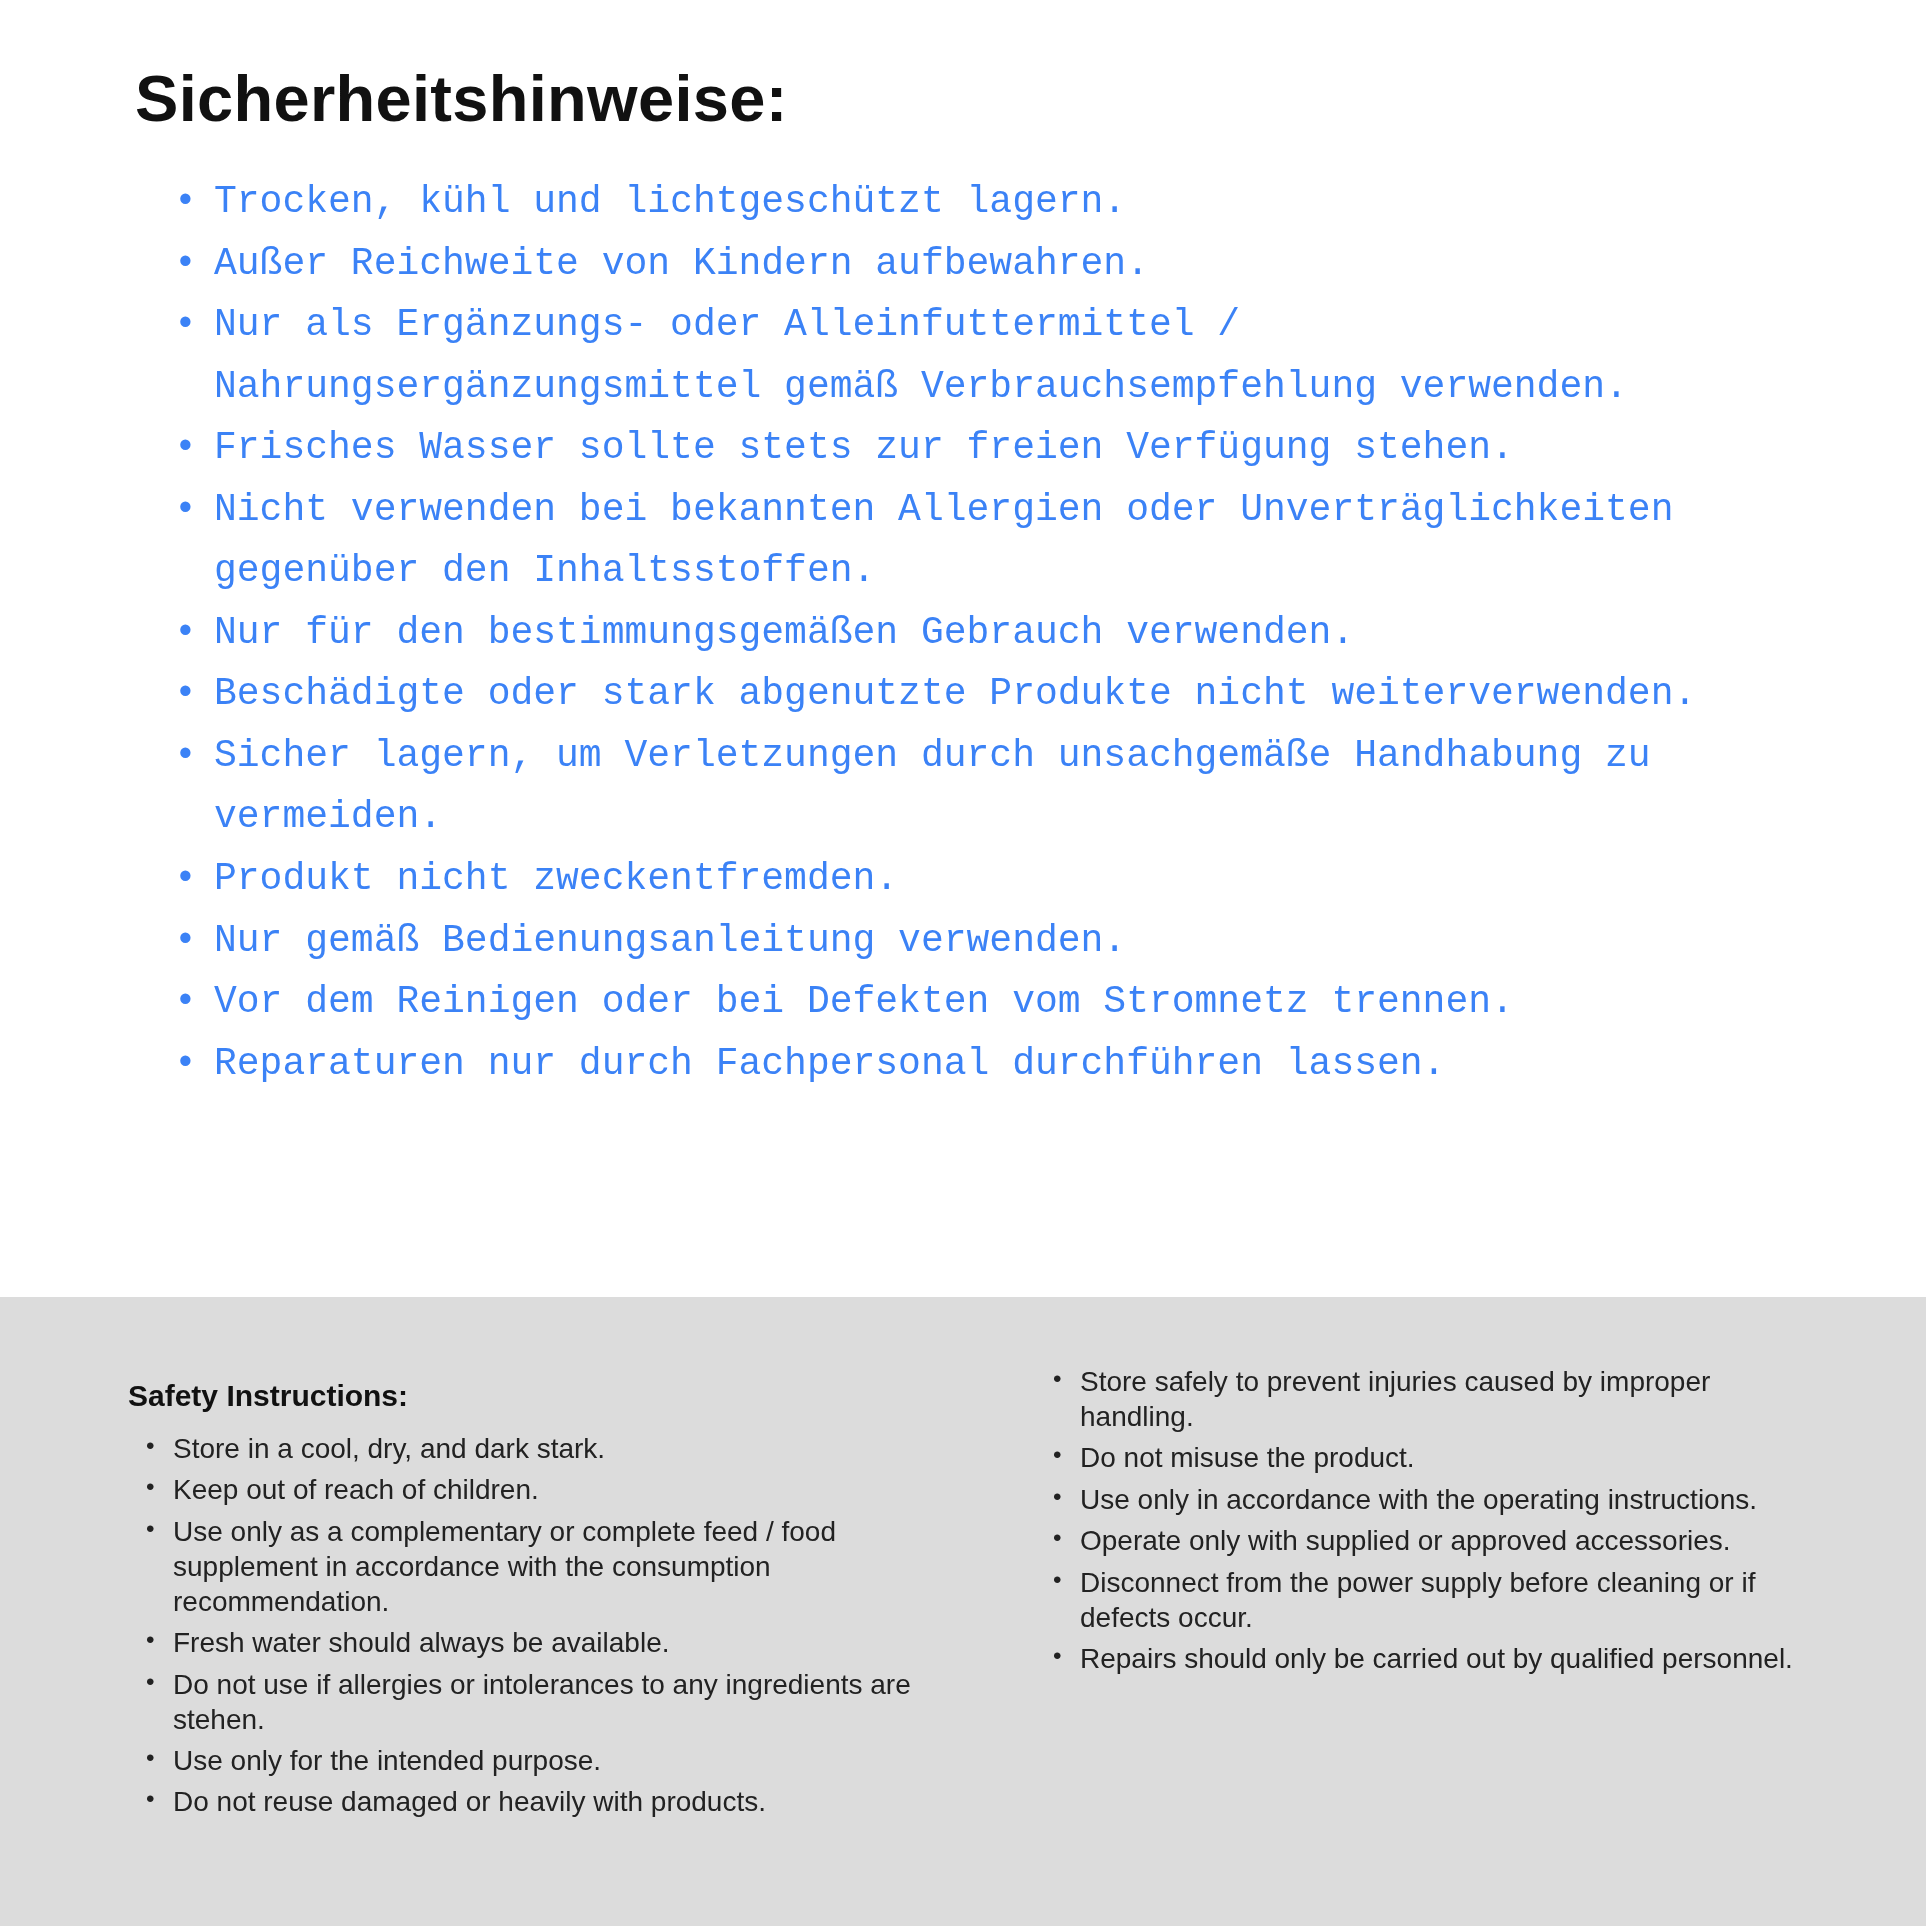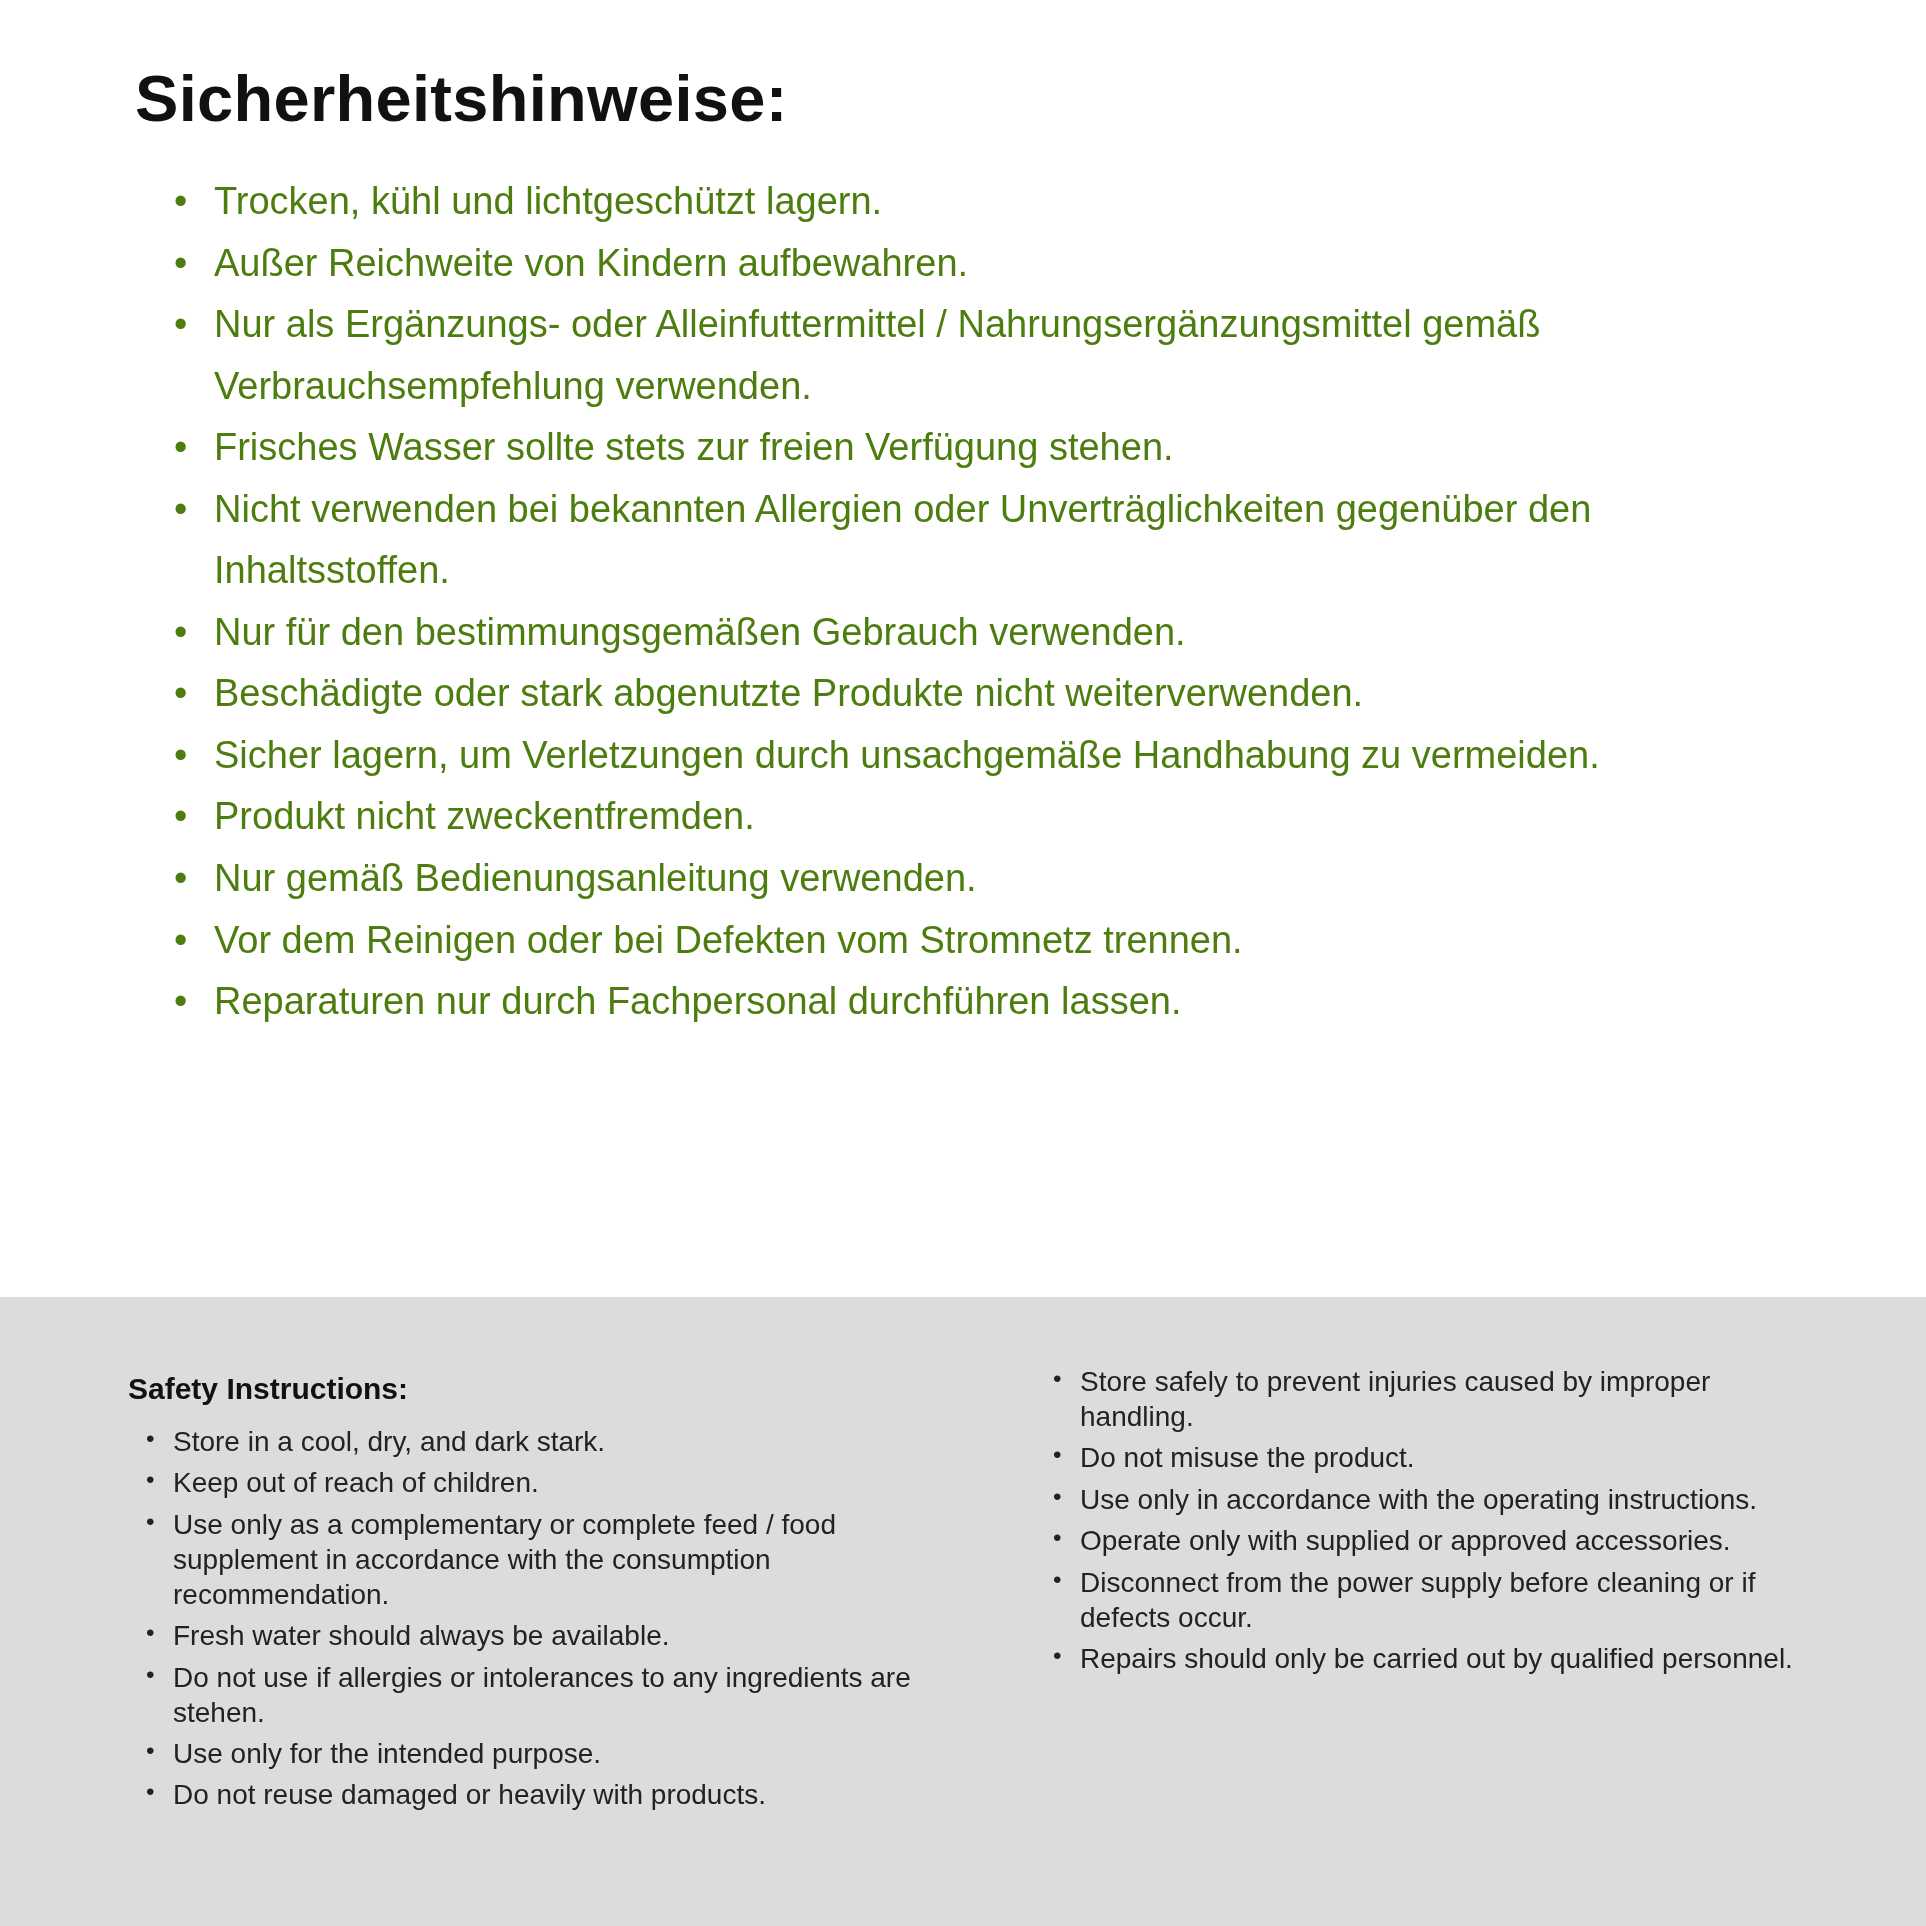--- a/index.html
+++ b/index.html
@@ -41,21 +41,22 @@
     padding: 0;
   }
   .section-de ul.bullets {
     padding-left: 39px;
   }
   .section-de ul.bullets li {
     position: relative;
     font-size: 38px;
     line-height: 1.62;
     padding-left: 40px;
-    color: #4d7c0f;
+    color: #3b82f6;
+    font-family: Liberation Mono, monospace;
   }
   .section-de ul.bullets li::before {
     content: "\2022";
     position: absolute;
     left: 0;
     top: 0;
   }
 
   
   .section-en {
@@ -70,21 +71,21 @@
     width: 854px;
     flex: 0 0 auto;
   }
   .col-right {
     flex: 1;
     padding-top: 0;
   }
   .heading-en {
     font-size: 30px;
     font-weight: 700;
-    margin: 8px 0 18px 0;
+    margin: 15px 0 18px 0;
     color: #111111;
   }
   .section-en ul.bullets {
     padding-left: 18px;
   }
   .col-right ul.bullets {
     padding-left: 0;
   }
   .section-en ul.bullets li {
     position: relative;

